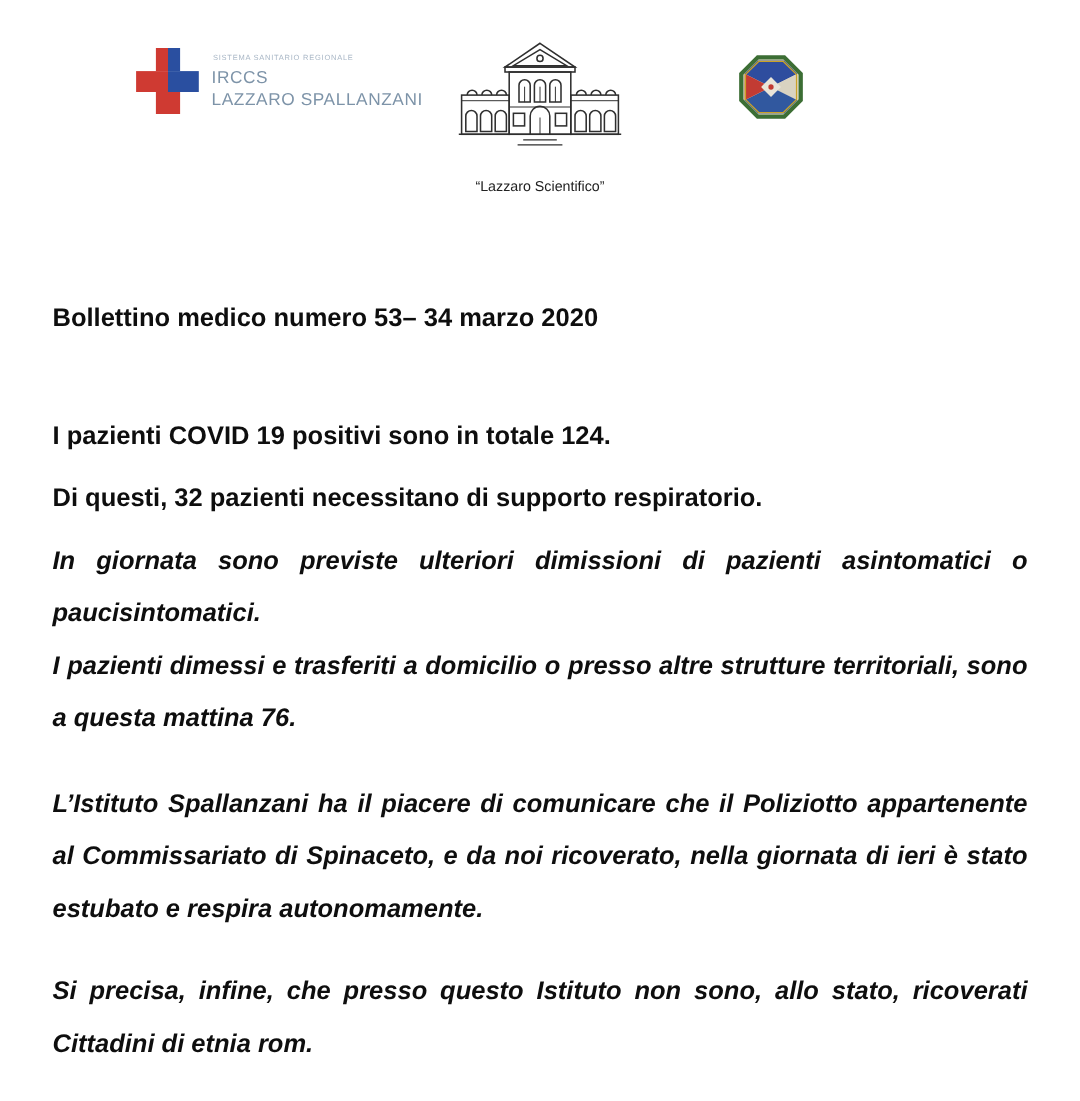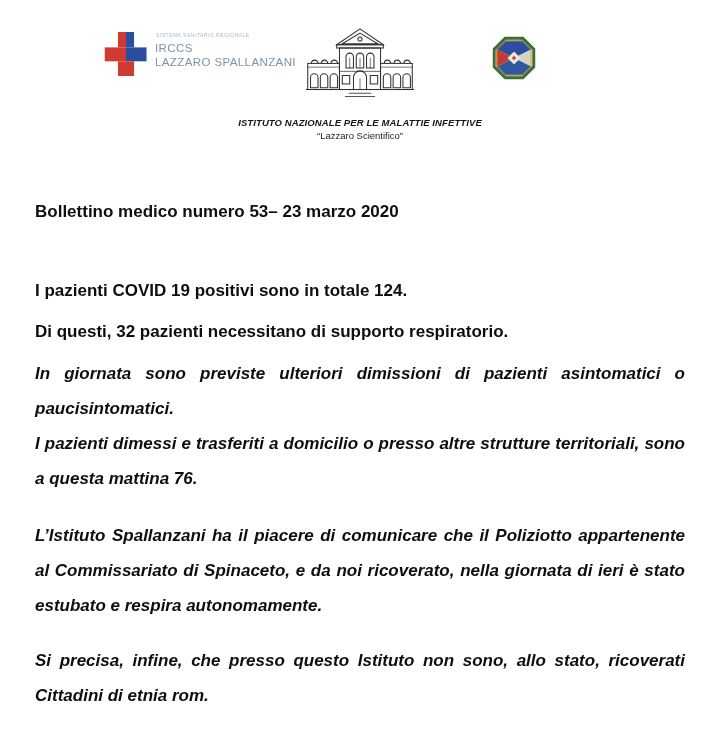--- a/index.html
+++ b/index.html
@@ -7,21 +7,21 @@
     width:720px; height:734px;
     background:#ffffff;
     font-family:"Liberation Sans", sans-serif;
     color:#0e0e0e;
     overflow:hidden;
   }
 
   
   .header { position:relative; height:176px; }
 
-  .logo-irccs { position:absolute; left:104px; top:31px; display:flex; align-items:flex-start; }
+  .logo-irccs { position:absolute; left:90px; top:31px; display:flex; align-items:center; }
   .cross-wrap { width:44px; height:47px; flex:0 0 auto; }
   .irccs-text { margin-left:7px; padding-top:1px; }
   .ssr-label { font-size:5px; letter-spacing:0.5px; color:#a9b7c6; margin:0 0 3px 1px; }
   .irccs-line { font-size:11.5px; letter-spacing:0.4px; color:#7d93a8; line-height:1.25; font-weight:400; }
 
   .logo-institute { position:absolute; left:50%; top:26px; transform:translateX(-50%); width:320px; text-align:center; }
   .building-wrap { display:inline-block; width:112px; height:86px; }
   .inst-line1 { font-size:9.5px; font-weight:700; font-style:italic; letter-spacing:0.1px; margin-top:1px; color:#161616; }
   .inst-line2 { font-size:9.5px; margin-top:2px; color:#222; }
   .inst-line3 { font-size:9.5px; font-style:italic; margin-top:1px; color:#222; }
@@ -94,42 +94,41 @@
           <path d="M85 66 v-11 a4 4 0 0 1 8 0 v11 z"></path>
           <path d="M95.5 66 v-11 a4 4 0 0 1 8 0 v11 z"></path>
           <path d="M106 66 v-11 a4 4 0 0 1 8 0 v11 z"></path>
           <path d="M8 40 a3.5 3.5 0 0 1 7 0 M18.5 40 a3.5 3.5 0 0 1 7 0 M29 40 a3.5 3.5 0 0 1 7 0"></path>
           <path d="M86 40 a3.5 3.5 0 0 1 7 0 M96.5 40 a3.5 3.5 0 0 1 7 0 M107 40 a3.5 3.5 0 0 1 7 0"></path>
           <path d="M2 68 H118"></path>
           <path d="M48 72 H72 M44 75.5 H76" stroke-width="0.9"></path>
         </g>
       </svg>
     </span>
-    <div class="inst-line1">ISTITUTO NAZIONALE PER LE MALATTIE INFETTIVE</div>
     <div class="inst-line2">“Lazzaro Scientifico”</div>
   </div>
 
   <div class="logo-lazio">
     <span class="crest-wrap">
       <svg viewBox="0 0 40 40" width="44" height="44" aria-hidden="true">
         <polygon points="12,2 28,2 38,12 38,28 28,38 12,38 2,28 2,12" fill="#ece5d4" stroke="#3c6e34" stroke-width="2.6"></polygon>
         <polygon points="4,12 12,4 28,4 36,12 20,20" fill="#2e4d9e"></polygon>
         <polygon points="36,12 36,28 20,20" fill="#d9d3c1"></polygon>
         <polygon points="36,28 28,36 12,36 4,28 20,20" fill="#31589f"></polygon>
         <polygon points="4,28 4,12 20,20" fill="#c23b33"></polygon>
         <polygon points="20,14 26,20 20,26 14,20" fill="#e9e5d9"></polygon>
         <circle cx="20" cy="20" r="1.6" fill="#c23b33"></circle>
         <polygon points="12.5,4.5 27.5,4.5 35.5,12.5 35.5,27.5 27.5,35.5 12.5,35.5 4.5,27.5 4.5,12.5" fill="none" stroke="#c9a227" stroke-width="0.8"></polygon>
       </svg>
     </span>
   </div>
 </div>
 
 <div class="doc">
-  <h1 class="title">Bollettino medico numero 53– 23 marzo 2020</h1>
+  <h1 class="title">Bollettino medico numero 53– 34 marzo 2020</h1>
 
   <p class="p-covid">I pazienti COVID 19 positivi sono in totale 124.</p>
   <p class="p-diquesti">Di questi, 32 pazienti necessitano di supporto respiratorio.</p>
   <p class="p-giornata j">In giornata sono previste ulteriori dimissioni di pazienti asintomatici o paucisintomatici.</p>
   <p class="p-dimessi j">I pazienti dimessi e trasferiti a domicilio o presso altre strutture territoriali, sono a questa mattina 76.</p>
   <p class="p-istituto j">L’Istituto Spallanzani ha il piacere di comunicare che il Poliziotto appartenente al Commissariato di Spinaceto, e da noi ricoverato, nella giornata di ieri è stato estubato e respira autonomamente.</p>
   <p class="p-precisa j">Si precisa, infine, che presso questo Istituto non sono, allo stato, ricoverati Cittadini di etnia rom.</p>
 </div>
 
 </body></html>

